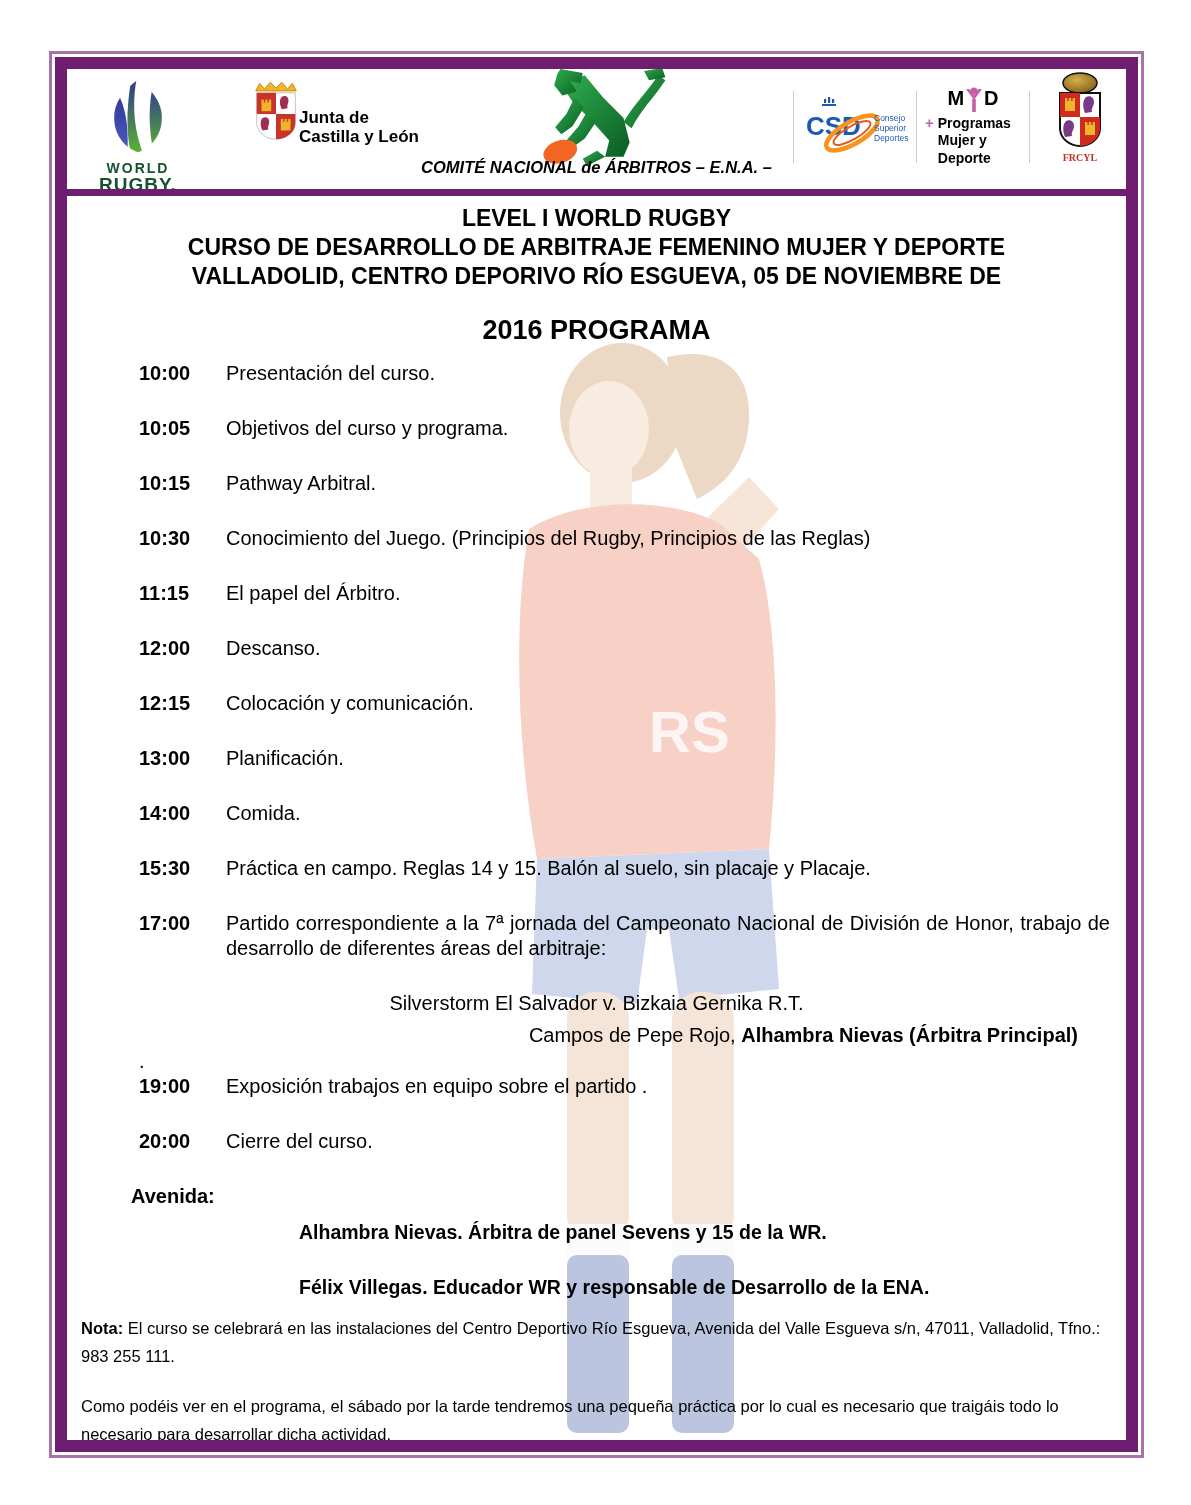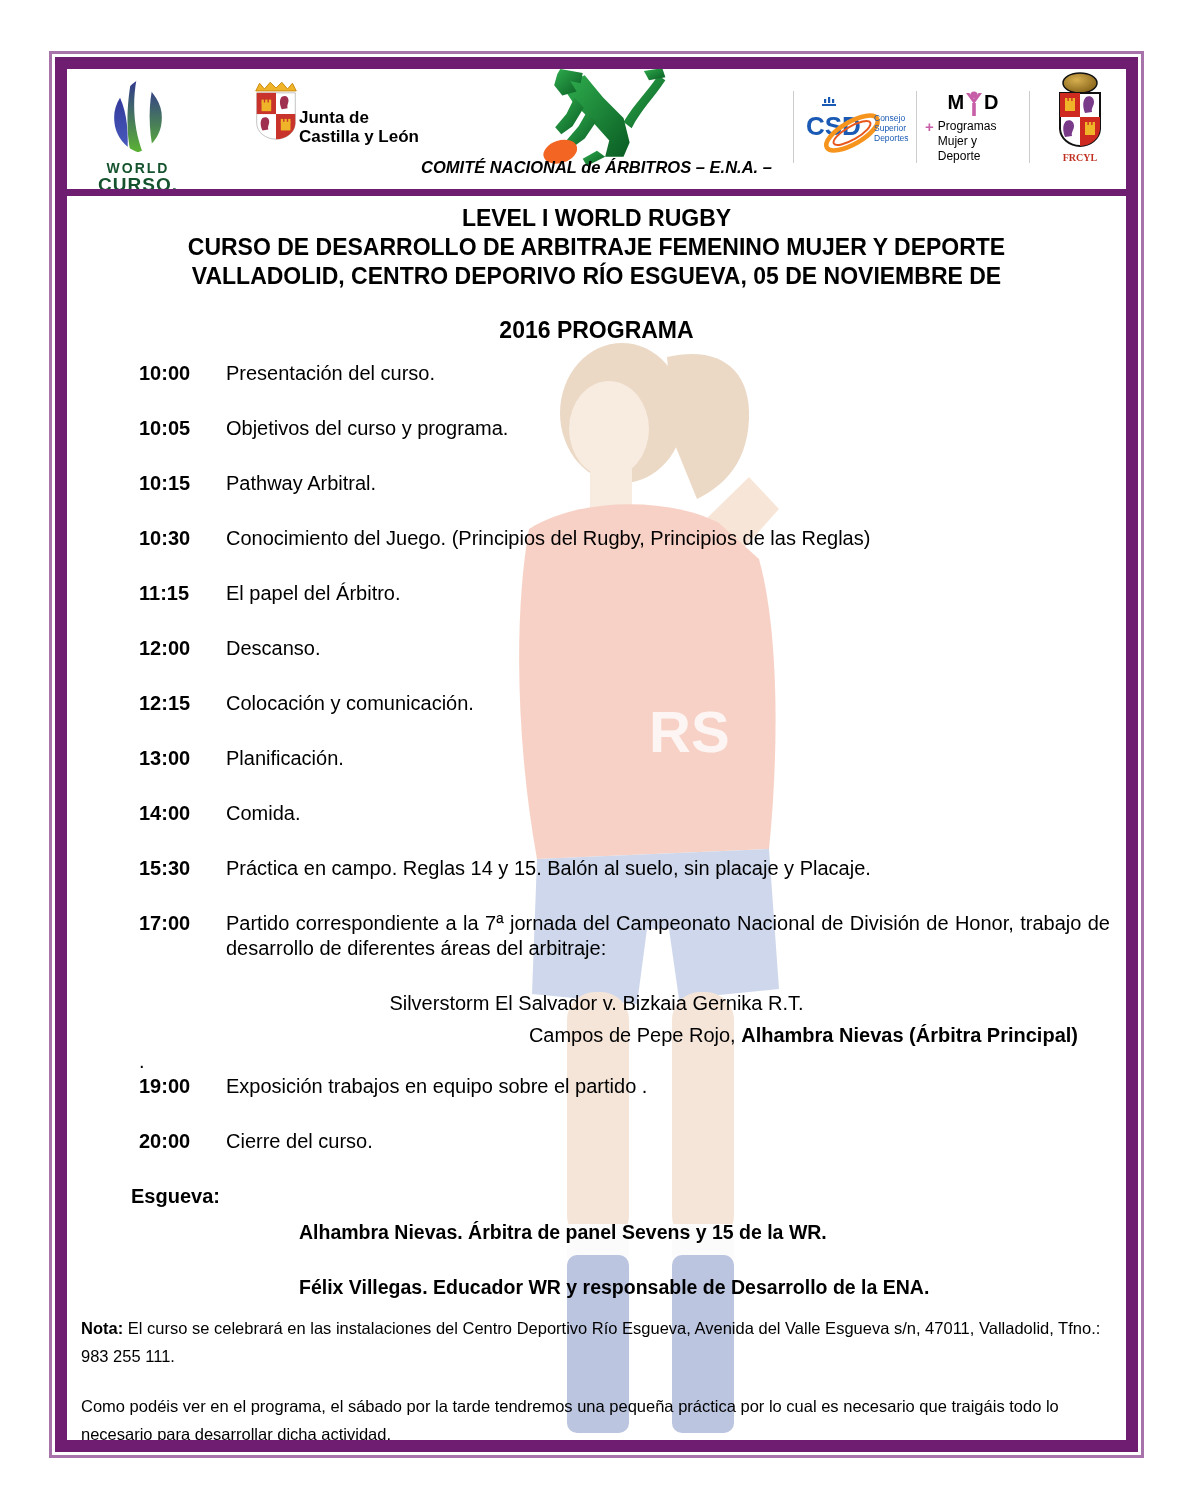--- a/index.html
+++ b/index.html
@@ -29,30 +29,30 @@
   .lion-logo{position:absolute;left:50%;top:-2px;transform:translateX(-50%);}
   .committee{position:absolute;left:0;right:0;top:89px;text-align:center;
     font-weight:bold;font-size:16.5px;font-style:italic;}
   .gov-logos{position:absolute;left:712px;top:22px;display:flex;align-items:center;height:72px;}
   .gov-cell{border-left:1px solid #ccc;padding:0 8px;height:72px;display:flex;align-items:center;}
   .gov-cell.last{border-right:1px solid #ccc;}
   .myd{display:flex;flex-direction:column;align-items:center;width:96px;}
   .myd-top{display:flex;align-items:flex-start;font-weight:bold;font-size:20px;gap:1px;}
   .myd-bottom{display:flex;align-items:flex-start;gap:4px;margin-top:2px;}
   .myd-plus{color:#c75fa8;font-weight:bold;font-size:15px;line-height:1;}
-  .myd-cap{font-weight:normal;font-size:12px;line-height:1.25;}
+  .myd-cap{font-weight:bold;font-size:14px;line-height:1.25;}
   .frcyl{position:absolute;left:968px;top:2px;text-align:center;}
 
   .rule{height:7px;background:#6e1d70;margin:0 -14px;position:relative;z-index:1;}
 
   
   .title-block{margin-top:8px;text-align:center;font-weight:bold;
     font-size:23px;line-height:29px;position:relative;z-index:1;}
   .programa{margin-top:25px;text-align:center;font-weight:bold;
-    font-size:23px;line-height:29px;position:relative;z-index:1;}
+    font-size:27px;line-height:29px;position:relative;z-index:1;}
 
   
   .schedule{position:relative;z-index:1;font-size:20px;line-height:25px;}
   .schedule.first{margin-top:16px;}
   .sched-row{display:flex;margin-bottom:30px;padding-left:58px;}
   .row-time{font-weight:bold;flex:0 0 87px;}
   .row-text{flex:1;text-align:justify;padding-right:2px;}
 
   
   .match-block{position:relative;z-index:1;font-size:20px;line-height:25px;}
@@ -118,21 +118,21 @@
           </defs>
           <g clip-path="url(#wrclip)">
             <path d="M35,2 C53,14 62,30 62,44 C62,64 51,78 35,84 C19,78 8,64 8,44 C8,30 17,14 35,2 Z" fill="#fff"></path>
             <path d="M6,8 C20,26 25,50 23,86 L6,86 Z" fill="url(#wrg1)"></path>
             <path d="M34,-2 C28,28 30,58 41,86 L27,86 C20,56 24,22 27,4 Z" fill="url(#wrg2)"></path>
             <path d="M53,4 C46,30 47,60 53,86 L64,82 C68,56 63,24 58,8 Z" fill="url(#wrg2)"></path>
           </g>
         </svg>
         <div class="wr-caption">
           <div class="l1">WORLD</div>
-          <div class="l2">CURSO.</div>
+          <div class="l2">RUGBY.</div>
         </div>
       </div>
 
       <div class="junta">
         <svg width="54" height="70" viewBox="0 0 56 72">
           <path d="M7,10 L11,2 L16,8 L22,1 L28,7 L34,1 L40,8 L45,2 L49,10 Z" fill="#f0b429" stroke="#c88a10" stroke-width="1"></path>
           <path d="M8,12 h40 v32 a20,17 0 0 1 -20,16 a20,17 0 0 1 -20,-16 Z" fill="#fff" stroke="#999" stroke-width="0.6"></path>
           <path d="M8,12 h20 v22 h-20 Z" fill="#c8332b"></path>
           <path d="M28,34 h20 v10 a20,17 0 0 1 -20,16 Z" fill="#c8332b"></path>
           <g fill="#f0b429">
@@ -329,21 +329,21 @@
           <span class="row-text">Exposición trabajos en equipo sobre el partido .</span>
         </div>
 
         <div class="sched-row">
           <span class="row-time">20:00</span>
           <span class="row-text">Cierre del curso.</span>
         </div>
       </div>
 
     <div class="ponentes">
-      <div class="ponentes-heading">Esgueva:</div>
+      <div class="ponentes-heading">Avenida:</div>
       <div>
 
           <div class="speaker">Alhambra Nievas. Árbitra de panel Sevens y 15 de la WR.</div>
 
           <div class="speaker">Félix Villegas. Educador WR y responsable de Desarrollo de la ENA.</div>
         </div>
     </div>
 
     <div class="notes">
       <p class="note first"><b>Nota:</b><span> El curso se celebrará en las instalaciones del Centro Deportivo Río Esgueva, Avenida del Valle Esgueva s/n, 47011, Valladolid, Tfno.: 983 255 111.</span></p>

